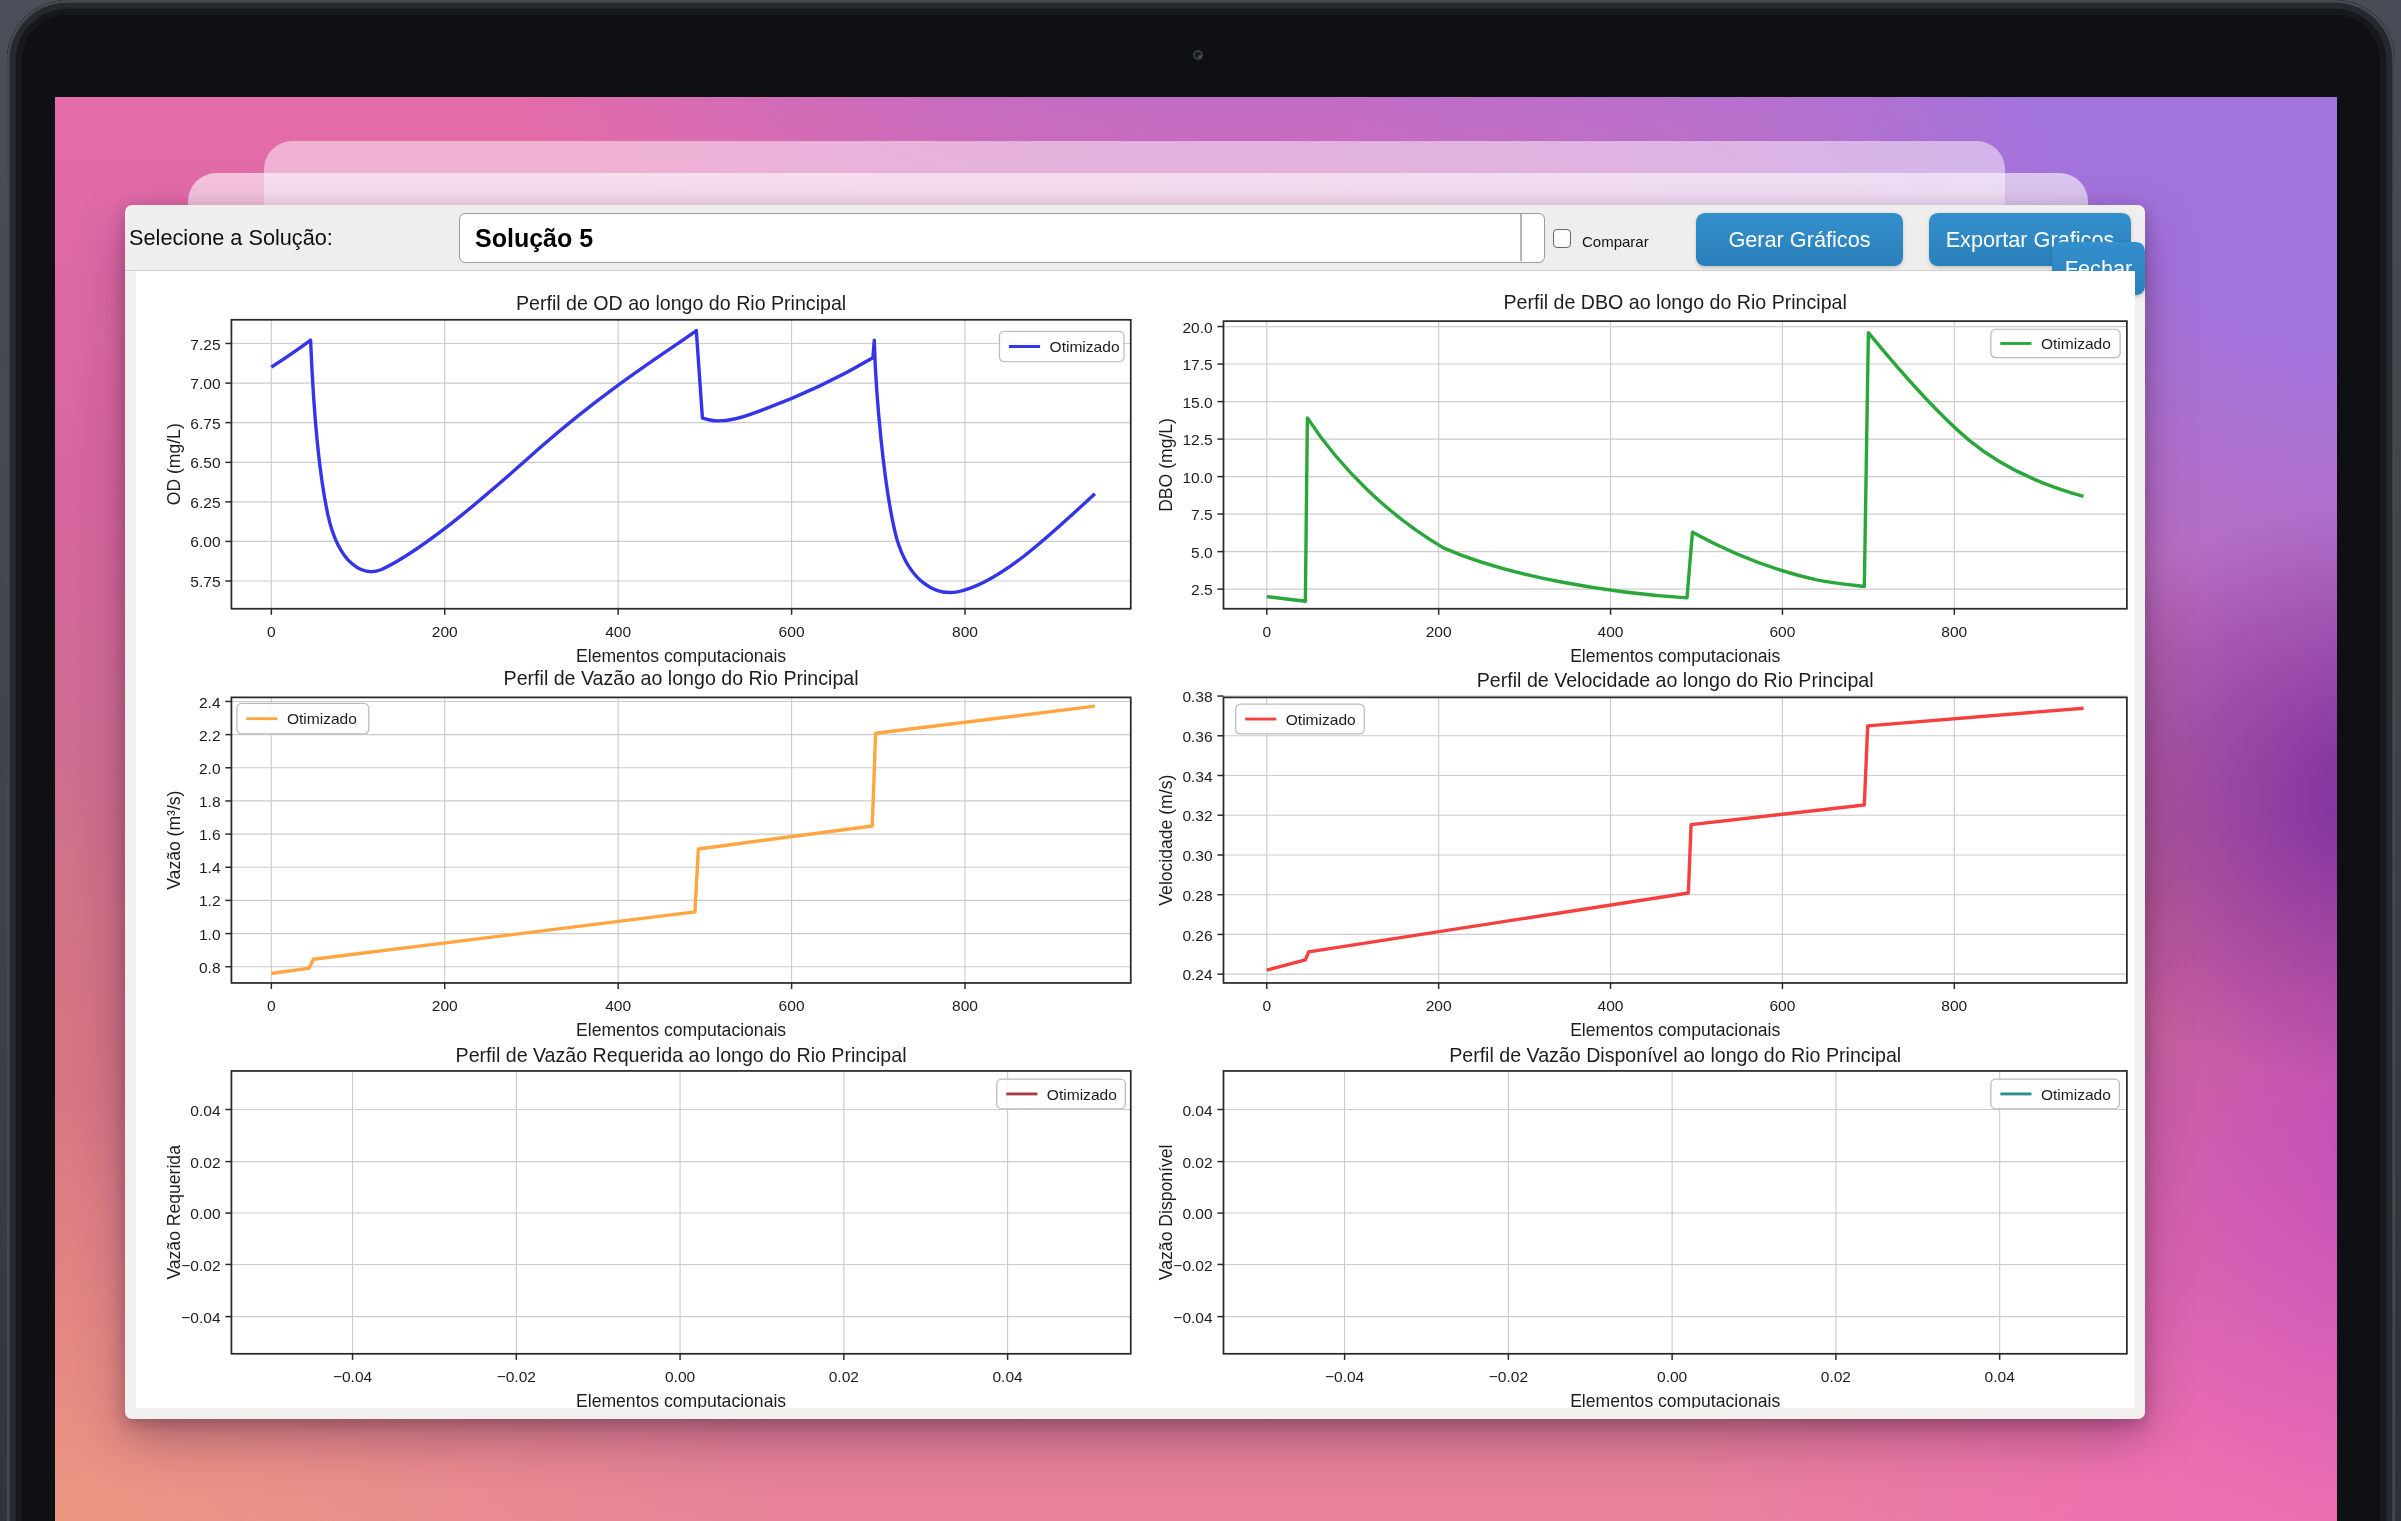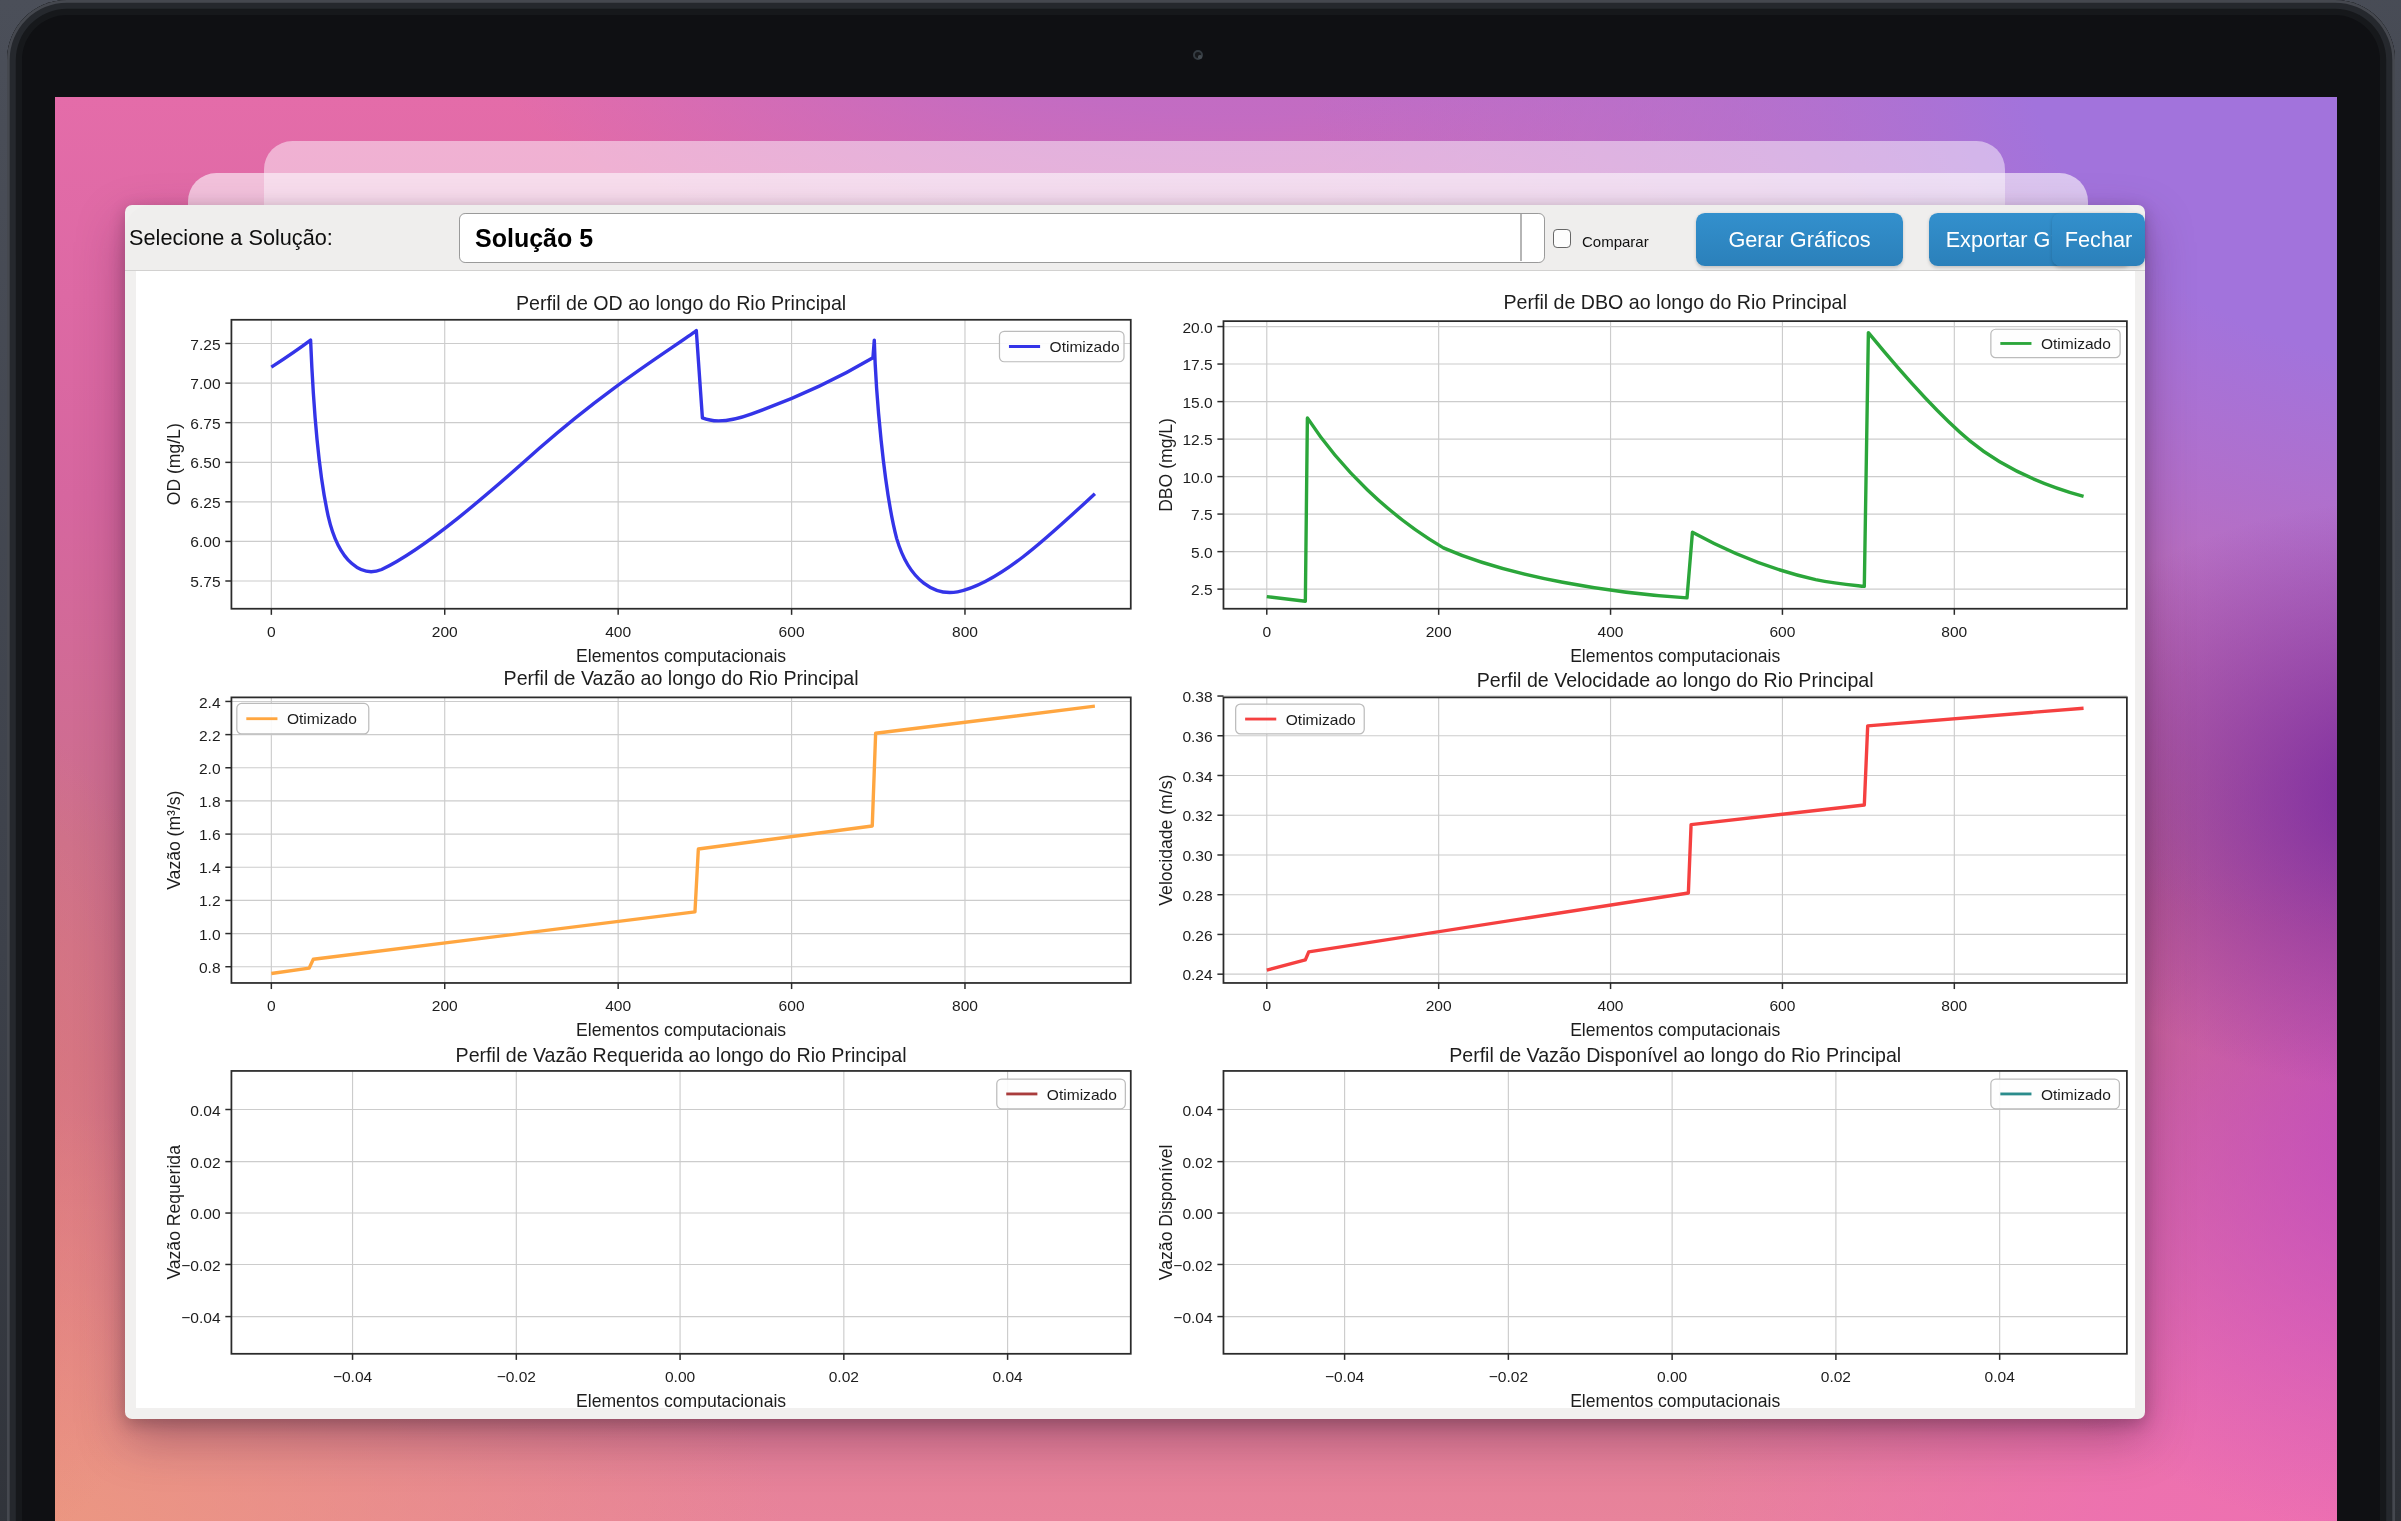--- a/index.html
+++ b/index.html
@@ -35,21 +35,21 @@
   #combo .txt{position:absolute;left:15px;top:9.5px;font-size:25px;color:#000;}
   #combo .sep{position:absolute;right:22.3px;top:0px;width:1.4px;height:47px;background:#b5b5b5;}
   #chk{position:absolute;left:1428px;top:24.4px;width:18.3px;height:18.3px;border:1.7px solid #666;
      border-radius:4.1px;background:#fdfdfd;}
   #chklab{position:absolute;left:1457px;top:28px;font-size:15px;color:#111;}
   .btn{position:absolute;top:8.1px;height:53px;background:linear-gradient(180deg,#3390cd,#2b80ba);
      border-radius:8.8px;color:#fff;font-size:21.7px;text-align:center;
      display:flex;align-items:center;justify-content:center;box-shadow:0 1.4px 3.4px rgba(0,0,0,0.18);}
   #b1{left:1527px;width:207px;margin-left:44px;}
   #b2{left:1804px;width:202px;}
-  #b3{left:1927px;width:93px;}
+  #b3{left:1927px;width:93px;margin-top:29px;}
   #canvas{position:absolute;left:10.8px;top:66px;width:1999px;height:1137px;background:#fff;}
 </style>
 </head>
 <body>
 <div id="stage">
   <div id="laptop"></div>
   <div id="cam"></div>
   <div id="screen">
     <div class="bwin" id="win3"></div>
     <div class="bwin" id="win2"></div>

